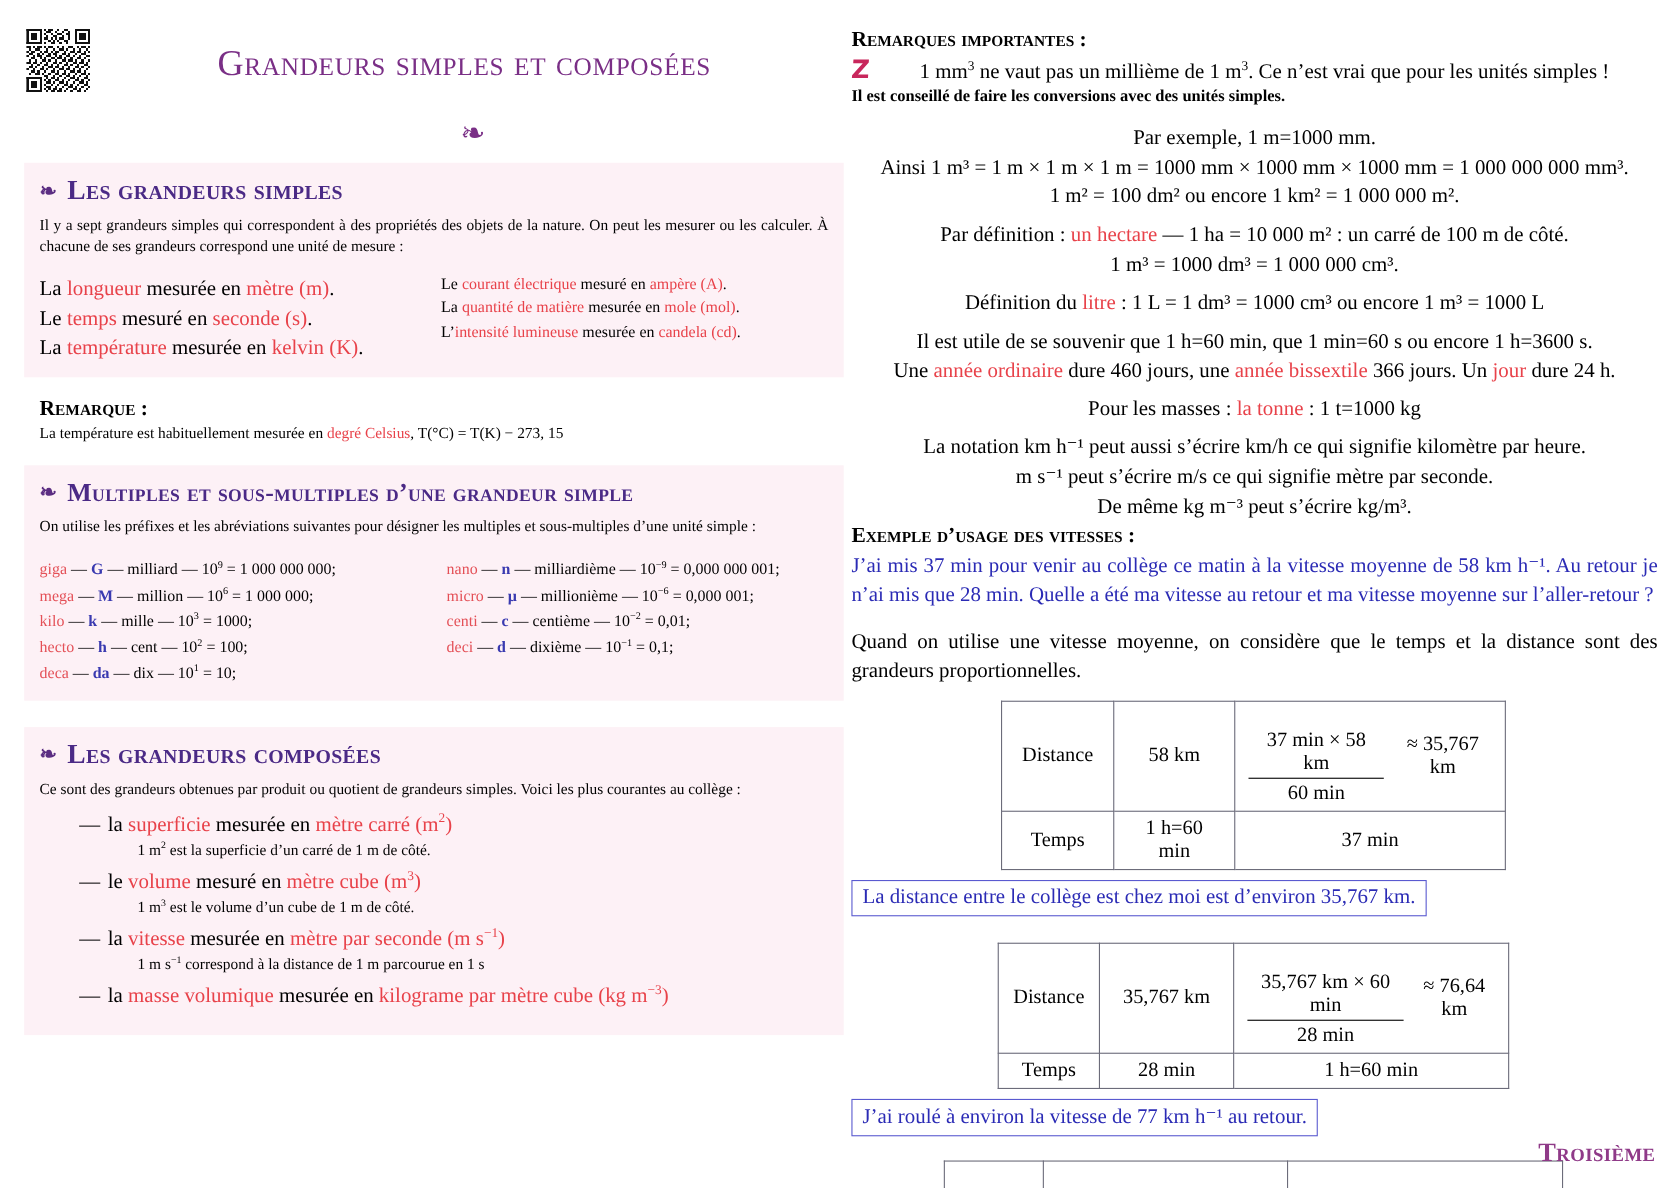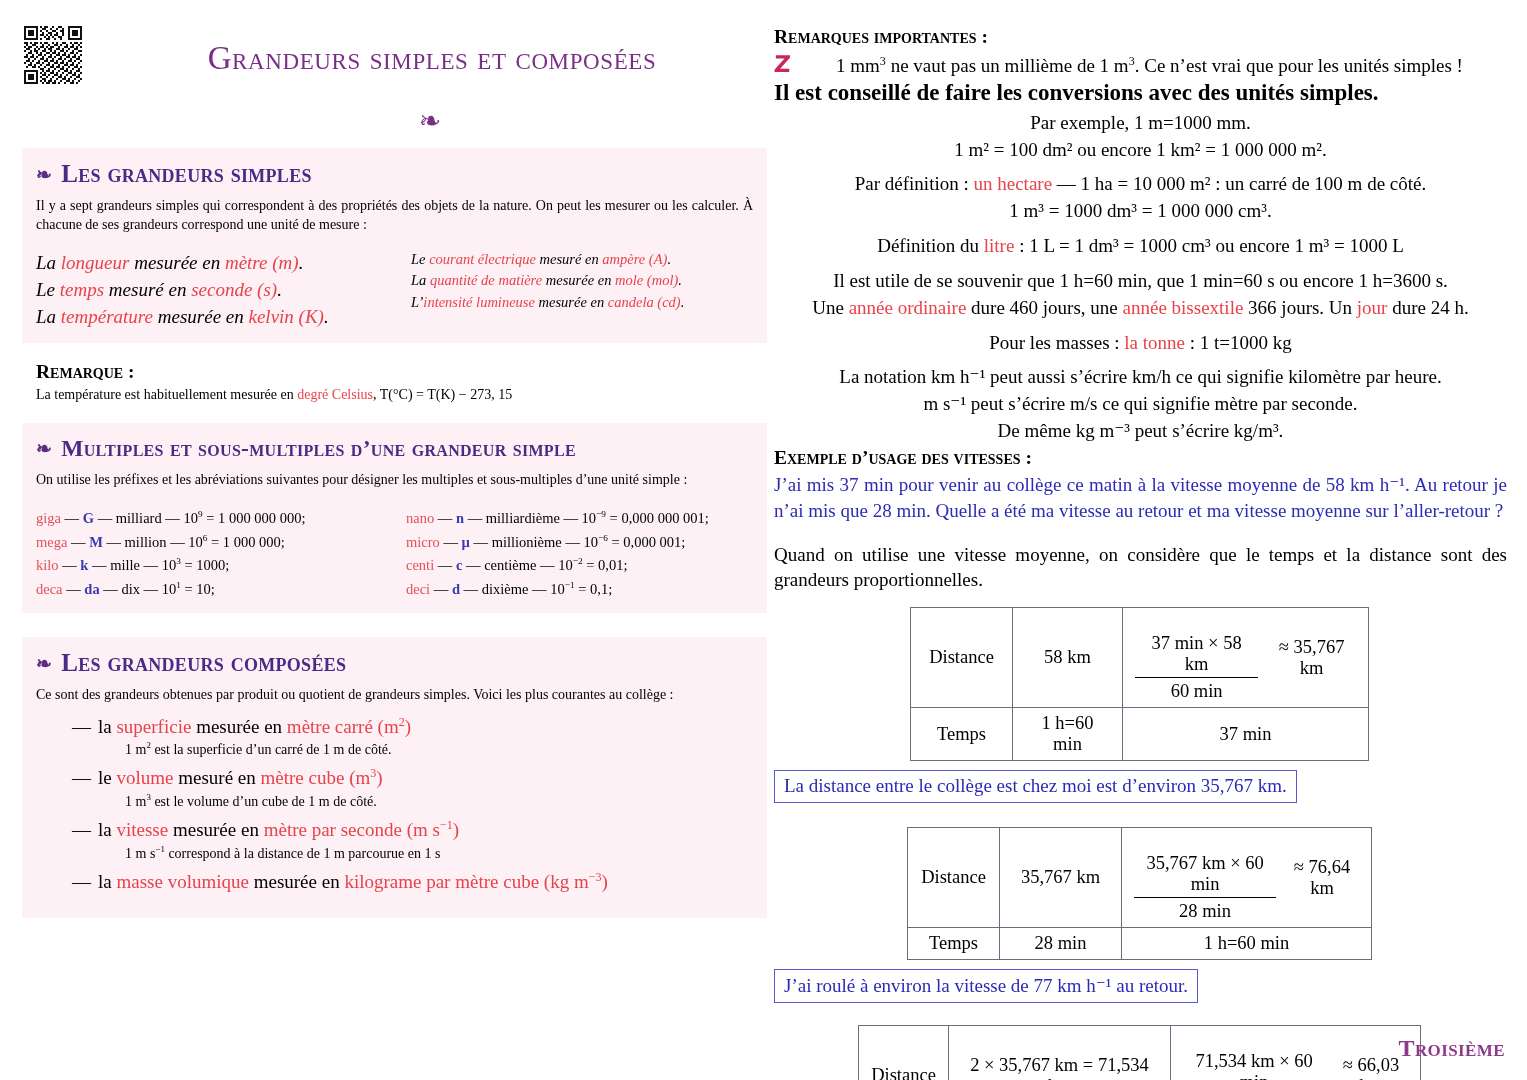--- a/index.html
+++ b/index.html
@@ -18,21 +18,21 @@
   .col-right { position: absolute; left: 772px; top: 26px; width: 735px; }
 
   
   .qr {
     position: absolute; left: 24px; top: 26px;
     width: 58px; height: 58px;
     background-color: #ffffff;
   }
   .qr svg { display: block; }
   .doc-title {
-    position: absolute; left: 102px; top: 40px; width: 660px;
+    position: absolute; left: 92px; top: 40px; width: 660px;
     text-align: center;
     color: #7a2f86;
     font-variant: small-caps;
     font-size: 33px;
     letter-spacing: .6px;
     line-height: 1.1;
   }
   .ornament {
     position: absolute; left: 100px; top: 108px; width: 660px;
     text-align: center; color: #7a2f86; font-size: 27px; line-height: 1;
@@ -55,21 +55,21 @@
     gap: 9px;
   }
   .leaf { color: #5b2d82; font-size: 19px; line-height: 1; display:inline-block; }
 
   .para { font-size: 14px; line-height: 1.38; margin: 0 0 2px 0; text-align: justify; }
 
   .red  { color: #e8424a; }
   .red2 { color: #e45057; }
   .blueb { color: #3a3ab0; font-weight: bold; }
 
-  .two-col { display: flex; gap: 20px; margin-top: 14px; font-style: italic; }
+  .two-col { display: flex; gap: 10px; margin-top: 14px; }
   .two-col .c1 { width: 355px; }
   .two-col .c2 { flex: 1; }
   .list-line { font-size: 19px; line-height: 1.44; }
   .list-line-sm { font-size: 14.5px; line-height: 1.5; }
 
   
   .remark { margin: 18px 0 0 14px; }
   .remark-title {
     font-variant: small-caps; font-weight: bold; font-size: 19.5px; margin-bottom: 2px;
   }
@@ -91,21 +91,21 @@
   .r-title { font-variant: small-caps; font-weight: bold; font-size: 19.5px; margin: 0 0 3px 2px; }
   .r-para { font-size: 19px; line-height: 1.36; margin: 0 0 1px 2px; text-align: center; }
   .r-para.justify { text-align: justify; }
   .warnline { display: flex; align-items: baseline; margin: 0 0 1px 2px; }
   .warnZ {
     color: #c8275c; font-weight: bold; font-size: 23px;
     font-family: "DejaVu Sans", sans-serif;
     width: 62px; display: inline-block; text-align: left;
     transform: skewX(-4deg);
   }
-  .bold-line { font-weight: bold; font-size: 23px; margin: 1px 0 4px 2px; }
+  .bold-line { font-weight: bold; font-size: 15px; margin: 1px 0 16px 2px; }
 
   .q-text { color: #2b2bb5; font-size: 19px; line-height: 1.36; margin: 0 0 1px 2px; text-align: justify; }
 
   
   .tbl-wrap { display: flex; }
   table.prop {
     border-collapse: collapse;
     font-size: 18.5px;
     background: #ffffff;
   }
@@ -440,20 +440,23 @@
           <div class="prefix-line">
             <span class="red2">giga</span> — <b class="blueb">G</b> — <span>milliard</span> — <span>10</span><sup>9</sup> = <span>1 000 000 000;</span>
           </div>
           <div class="prefix-line">
             <span class="red2">mega</span> — <b class="blueb">M</b> — <span>million</span> — <span>10</span><sup>6</sup> = <span>1 000 000;</span>
           </div>
           <div class="prefix-line">
             <span class="red2">kilo</span> — <b class="blueb">k</b> — <span>mille</span> — <span>10</span><sup>3</sup> = <span>1000;</span>
           </div>
           <div class="prefix-line">
+            <span class="red2">hecto</span> — <b class="blueb">h</b> — <span>cent</span> — <span>10</span><sup>2</sup> = <span>100;</span>
+          </div>
+          <div class="prefix-line">
             <span class="red2">deca</span> — <b class="blueb">da</b> — <span>dix</span> — <span>10</span><sup>1</sup> = <span>10;</span>
           </div>
         </div>
         <div class="pc2">
           <div class="prefix-line">
             <span class="red2">nano</span> — <b class="blueb">n</b> — <span>milliardième</span> — <span>10</span><sup>−9</sup> = <span>0,000 000 001;</span>
           </div>
           <div class="prefix-line">
             <span class="red2">micro</span> — <b class="blueb">µ</b> — <span>millionième</span> — <span>10</span><sup>−6</sup> = <span>0,000 001;</span>
           </div>
@@ -502,20 +505,21 @@
 
     <div class="warnline">
       <span class="warnZ">Z</span>
       <span class="r-para" style="margin:0;">
         <span>1 mm</span><sup>3</sup><span> ne vaut pas un millième de 1 m</span><sup>3</sup><span>. Ce n’est vrai que pour les unités simples !</span>
       </span>
     </div>
 
     <div class="bold-line">Il est conseillé de faire les conversions avec des unités simples.</div>
     <div class="r-para">Par exemple, 1 m=1000 mm.</div>
+    <div class="r-para">Ainsi 1 m³ = 1 m × 1 m × 1 m = 1000 mm × 1000 mm × 1000 mm = 1 000 000 000 mm³.</div>
     <div class="r-para" style="margin-bottom:9px;">1 m² = 100 dm² ou encore 1 km² = 1 000 000 m².</div>
 
     <div class="r-para">
       <span>Par définition : </span><span class="red">un hectare</span><span> — 1 ha = 10 000 m² : un carré de 100 m de côté.</span>
     </div>
     <div class="r-para" style="margin-bottom:9px;">1 m³ = 1000 dm³ = 1 000 000 cm³.</div>
 
     <div class="r-para" style="margin-bottom:9px;">
       <span>Définition du </span><span class="red">litre</span><span> : 1 L = 1 dm³ = 1000 cm³ ou encore 1 m³ = 1000 L</span>
     </div>

